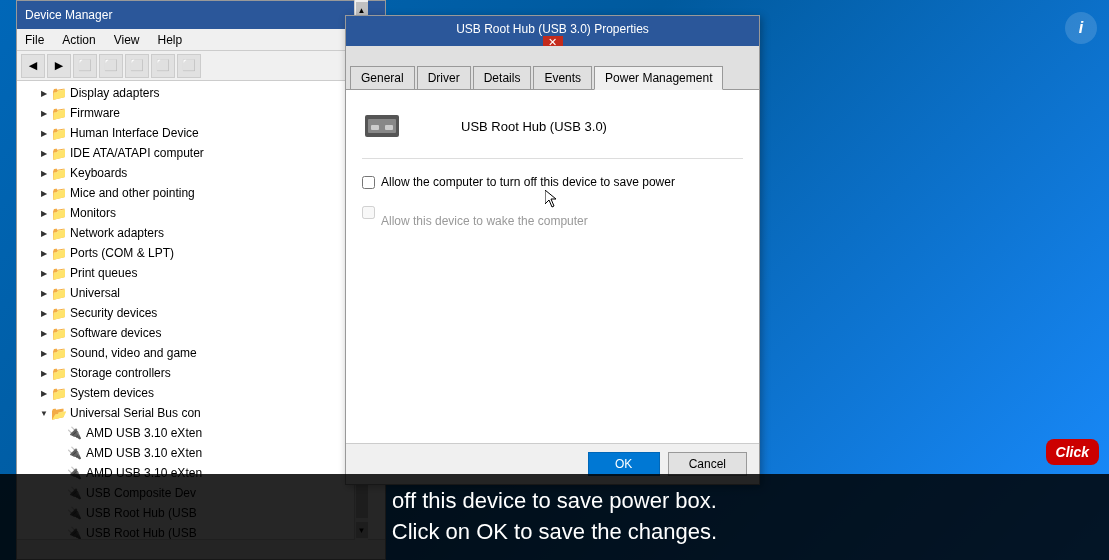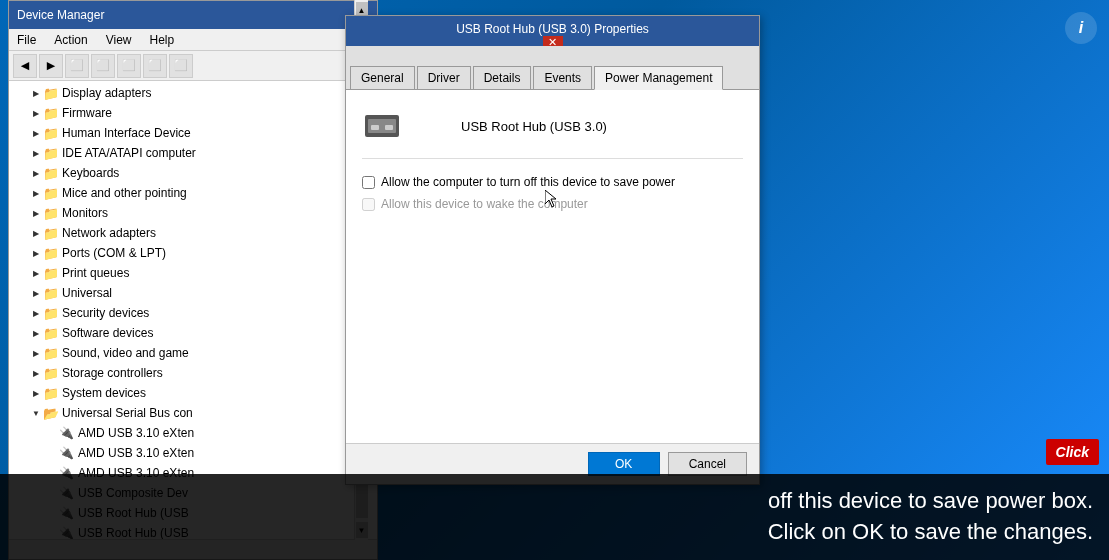--- a/index.html
+++ b/index.html
@@ -18,21 +18,21 @@
       width: 100%;
       height: 100%;
       background: linear-gradient(135deg, #0067b8 0%, #005a9e 40%, #1a8cff 100%);
       position: relative;
     }
 
     
     .device-manager {
       position: absolute;
       top: 0;
-      left: 8px;
+      left: 16px;
       width: 370px;
       height: 560px;
       background: #f0f0f0;
       border: 1px solid #999;
       display: flex;
       flex-direction: column;
     }
 
     .dm-titlebar {
       background: #2b579a;
@@ -287,21 +287,21 @@
       position: absolute;
       bottom: 0;
       left: 0;
       right: 0;
       background: rgba(0,0,0,0.85);
       color: white;
       font-size: 22px;
       font-weight: 500;
       padding: 12px 16px;
       line-height: 1.4;
-      text-align: right;
+      text-align: center;
     }
 
     
     .info-btn {
       position: absolute;
       top: 12px;
       right: 12px;
       width: 32px;
       height: 32px;
       border-radius: 50%;
@@ -319,21 +319,21 @@
     
     .click-watermark {
       position: absolute;
       bottom: 95px;
       right: 10px;
       background: #cc0000;
       color: white;
       font-size: 14px;
       font-weight: bold;
       padding: 5px 10px;
-      border-radius: 2px;
+      border-radius: 8px;
       font-style: italic;
     }
 
     
     .cursor {
       position: absolute;
       top: 190px;
       left: 545px;
       width: 12px;
       height: 18px;
@@ -563,21 +563,21 @@
         <span class="device-name-label">USB Root Hub (USB 3.0)</span>
       </div>
 
       <div class="checkbox-row">
         <input type="checkbox" id="allow-turnoff" style="">
         <label for="allow-turnoff">Allow the computer to turn off this device to save power</label>
       </div>
 
       <div class="checkbox-row disabled">
         <input type="checkbox" id="allow-wake" disabled="" style="">
-        <label for="allow-wake" style="color:#999;">Allow this device to wake the computer</label>
+        <label for="allow-wake" style="color:#999;margin-top:17px;">Allow this device to wake the computer</label>
       </div>
     </div>
 
     <div class="dialog-footer">
       <div class="dialog-btn primary">OK</div>
       <div class="dialog-btn">Cancel</div>
     </div>
   </div>
 
   <div class="caption-overlay">

